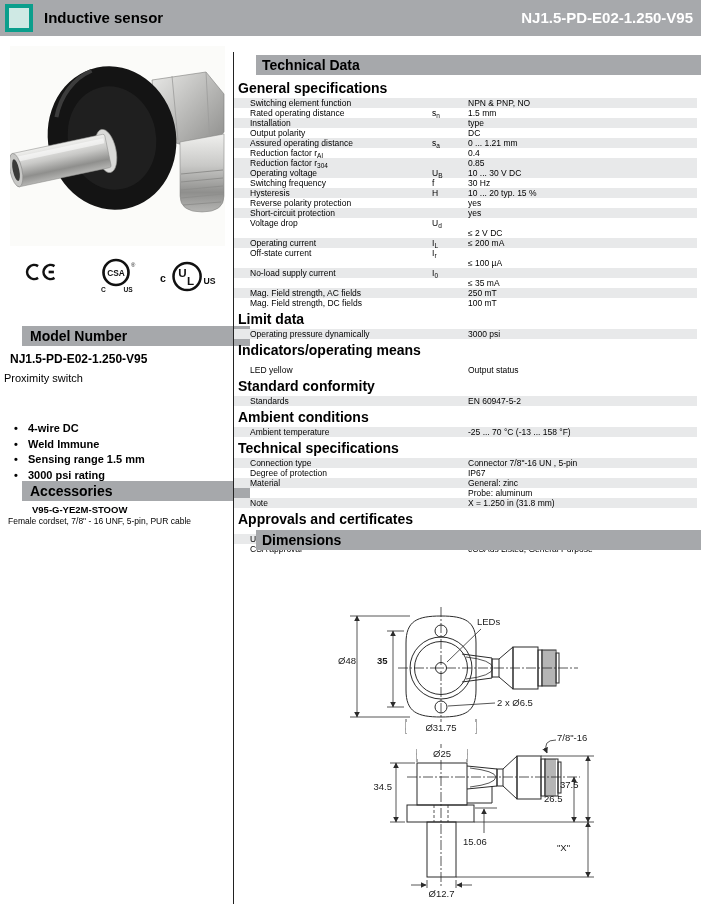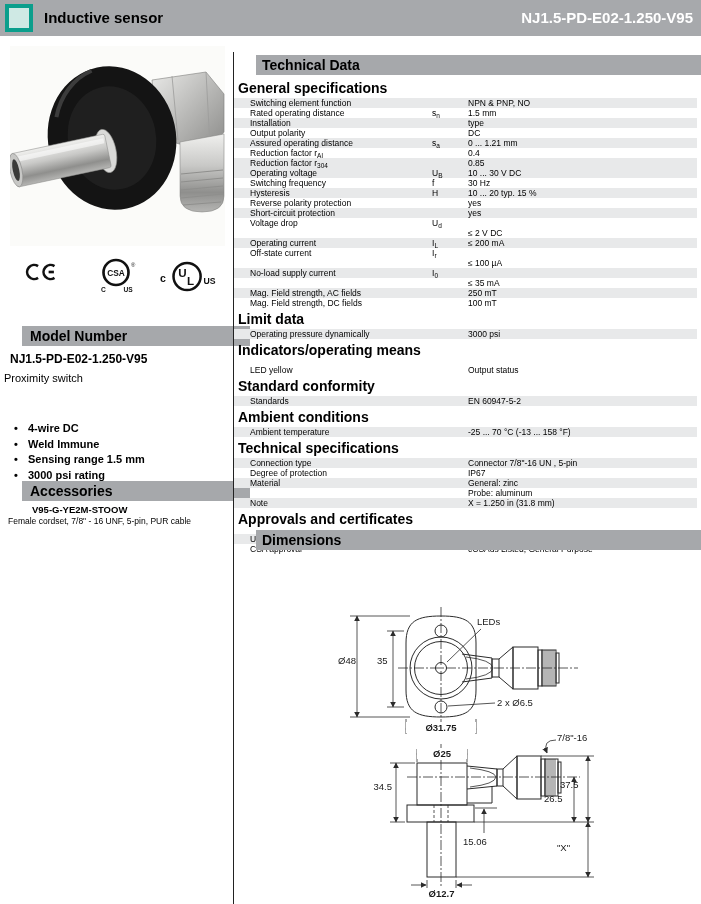--- a/index.html
+++ b/index.html
@@ -32,21 +32,21 @@
   .tsec.gap{margin-bottom:5px;}
   .trow{position:relative;height:10px;line-height:10px;}
   .trow.shade{background:#e8e9ea;}
   .trow .tl{position:absolute;left:16px;top:0;white-space:nowrap;}
   .trow .ts{position:absolute;left:198px;top:0;white-space:nowrap;}
   .trow .tv{position:absolute;left:234px;top:0;white-space:nowrap;}
   sub{font-size:6.5px;vertical-align:-2px;line-height:0;}
   
   #dimsvg{position:absolute;left:234px;top:552px;}
   .dlbl{position:absolute;font-size:9.5px;color:#1a1a1a;white-space:nowrap;}
-  .dlbl.c{text-align:center;background:#fff;font-weight:bold;}
+  .dlbl.c{text-align:center;background:#fff;}
   .dlbl.r{text-align:right;}
   svg text{font-family:"Liberation Sans",sans-serif;}
 </style>
 </head>
 <body>
 
 <div id="page">
 
   <div class="topbar">
     <div class="brandbox"></div>
@@ -397,21 +397,21 @@
       <line x1="588" y1="822" x2="588" y2="877" stroke-width="0.8" marker-start="url(#ah)" marker-end="url(#ah)"></line>
 
       <line x1="427" y1="880" x2="427" y2="890" stroke-width="0.8"></line>
       <line x1="456" y1="880" x2="456" y2="890" stroke-width="0.8"></line>
       <line x1="411" y1="885" x2="426" y2="885" stroke-width="0.8" marker-end="url(#ah)"></line>
       <line x1="472" y1="885" x2="457" y2="885" stroke-width="0.8" marker-end="url(#ah)"></line>
     </g>
   </svg>
 
   <div class="dlbl" style="left:338px;top:655px;">Ø48</div>
-  <div class="dlbl" style="left:377px;top:655px;">35</div>
+  <div class="dlbl" style="left:377px;top:655px;font-weight:bold;">35</div>
   <div class="dlbl" style="left:477px;top:616px;">LEDs</div>
   <div class="dlbl" style="left:497px;top:697px;">2 x Ø6.5</div>
   <div class="dlbl c" style="left:406px;top:722px;width:70px;">Ø31.75</div>
   <div class="dlbl c" style="left:417px;top:748px;width:50px;">Ø25</div>
   <div class="dlbl r" style="left:366px;top:781px;width:26px;">34.5</div>
   <div class="dlbl" style="left:557px;top:732px;">7/8"-16</div>
   <div class="dlbl" style="left:560px;top:779px;">37.5</div>
   <div class="dlbl" style="left:544px;top:793px;">26.5</div>
   <div class="dlbl" style="left:557px;top:842px;">"X"</div>
   <div class="dlbl" style="left:463px;top:836px;">15.06</div>

